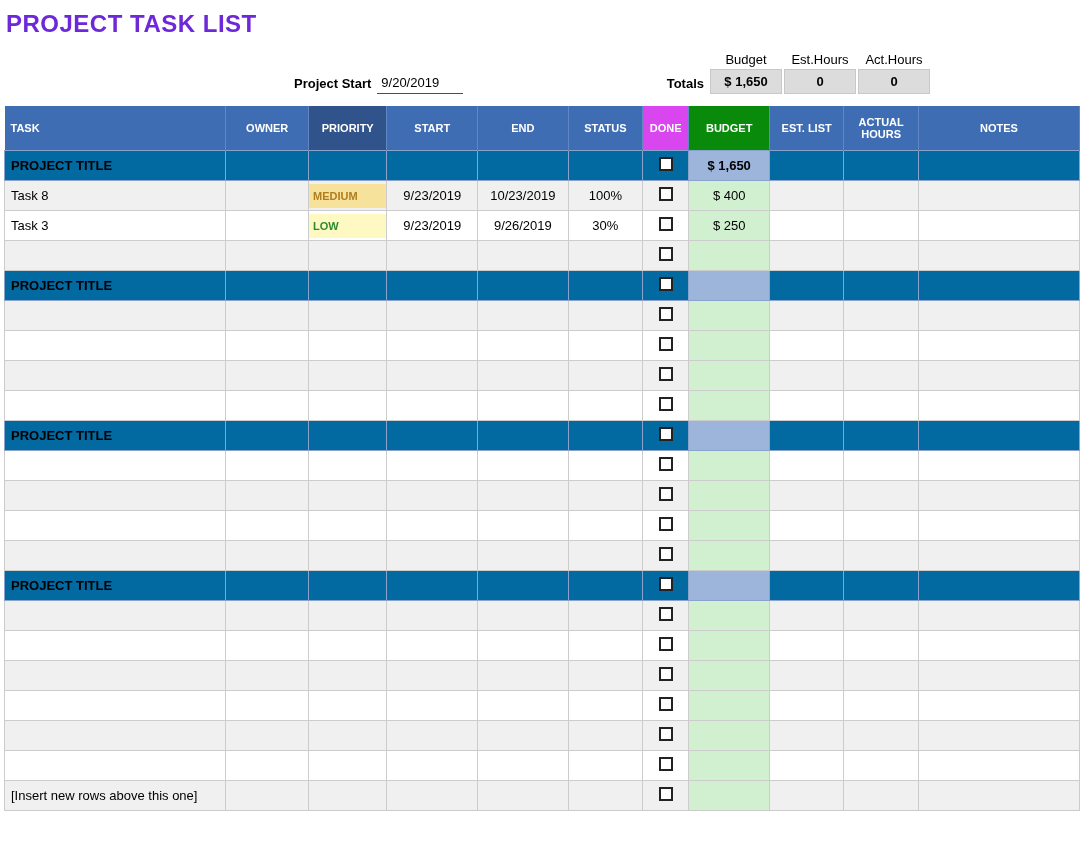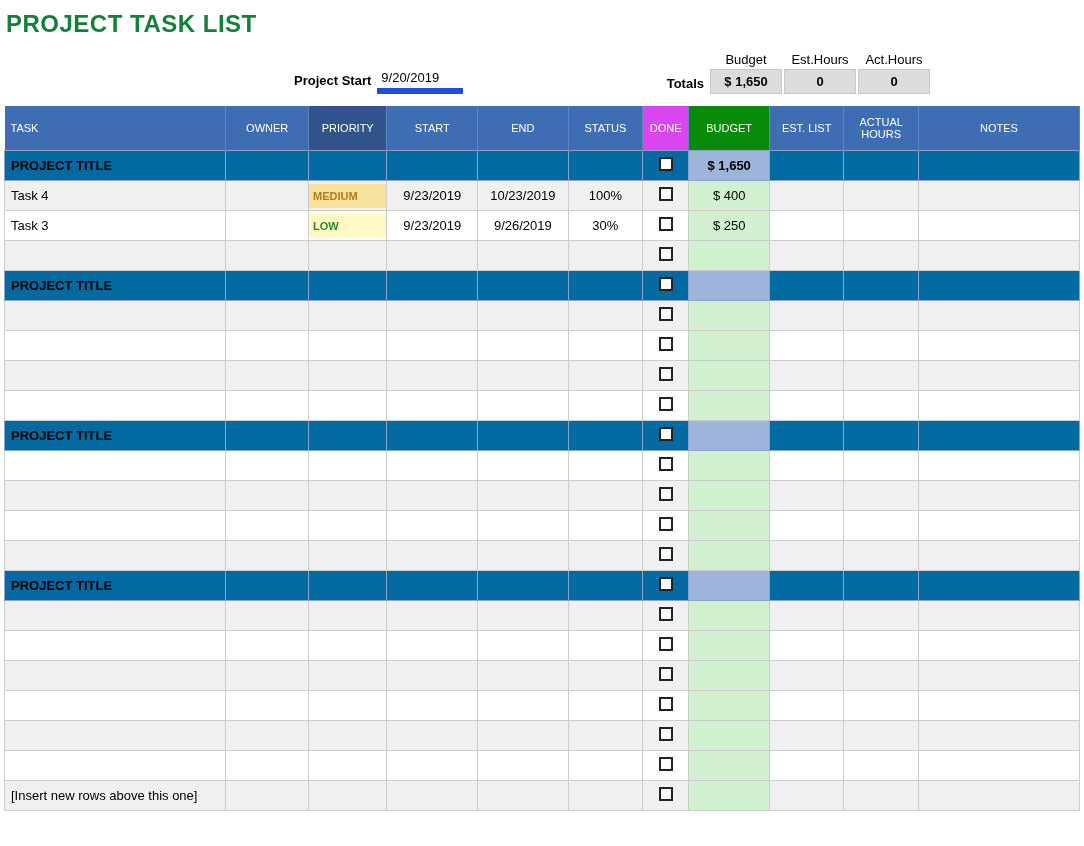--- a/index.html
+++ b/index.html
@@ -3,21 +3,21 @@
   <meta charset="utf-8">
   <style>
     * { box-sizing: border-box; margin: 0; padding: 0; }
     body {
       font-family: Arial, Helvetica, sans-serif;
       background: #fff;
       padding: 4px;
       width: 1084px;
     }
     .title {
-      color: #15803d;
+      color: #6d28d9;
       font-size: 24px;
       font-weight: bold;
       padding: 6px 2px 8px;
       letter-spacing: 0.5px;
     }
     .summary-row {
       display: flex;
       align-items: flex-end;
       padding: 4px 0 12px;
     }
@@ -26,21 +26,21 @@
       align-items: center;
       margin-left: 290px;
     }
     .ps-label {
       font-weight: bold;
       font-size: 13px;
       padding-right: 6px;
     }
     .ps-input {
       border: none;
-      border-bottom: 6px solid #1d4ed8;
+      border-bottom: 1px solid #1d4ed8;
       font-size: 13px;
       padding: 3px 4px;
       width: 86px;
       background: transparent;
     }
     .totals-group {
       margin-left: auto;
       display: flex;
       align-items: flex-end;
       margin-right: 150px;
@@ -73,21 +73,21 @@
 
     table {
       border-collapse: collapse;
       width: 100%;
       table-layout: fixed;
     }
     th {
       background: #3e6db3;
       color: #fff;
       font-size: 11px;
-      font-weight: normal;
+      font-weight: bold;
       padding: 10px 6px;
       text-align: center;
       border-right: 1px solid #5f87c2;
       vertical-align: middle;
     }
     th.task-h { text-align: left; padding-left: 6px; }
     th.priority-h { background: #2f538a; }
     th.done-h { background: #d946ef; }
     th.budget-h { background: #0a8a0a; }
 
@@ -208,21 +208,21 @@
         <td class="center"></td>
         <td class="center"></td>
         <td class="center"></td>
         <td class="checkbox-cell"><span class="chk"></span></td>
         <td class="budget-cell section-budget">$ 1,650</td>
         <td class="center"></td>
         <td class="center"></td>
         <td></td>
       </tr>
       <tr class="alt">
-        <td>Task 4</td>
+        <td>Task 8</td>
         <td></td>
         <td>
           <span class="pri pri-medium">MEDIUM</span>
         </td>
         <td class="center">9/23/2019</td>
         <td class="center">10/23/2019</td>
         <td class="center">100%</td>
         <td class="checkbox-cell"><span class="chk"></span></td>
         <td class="budget-cell">$ 400</td>
         <td class="center"></td>

